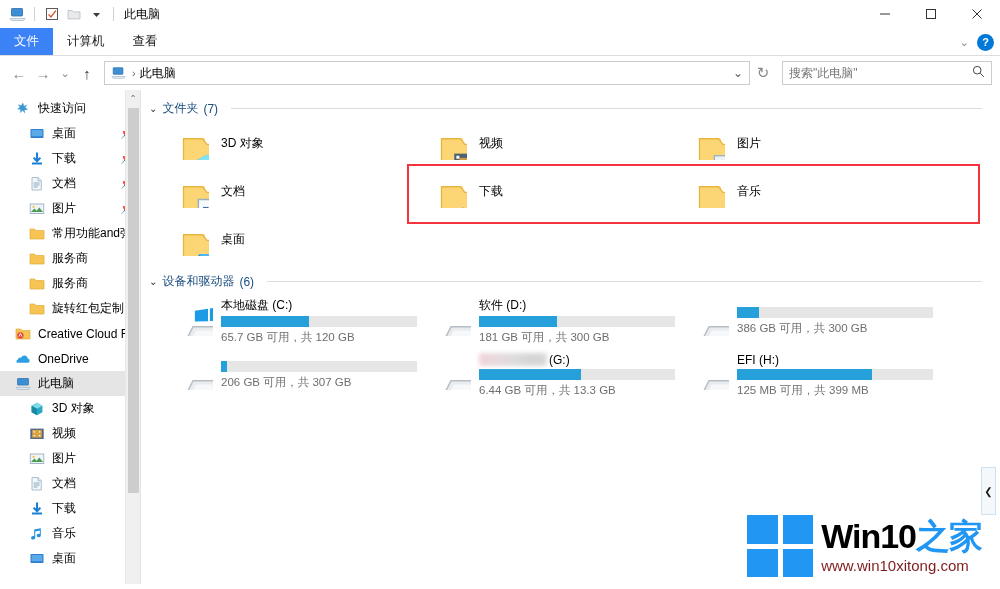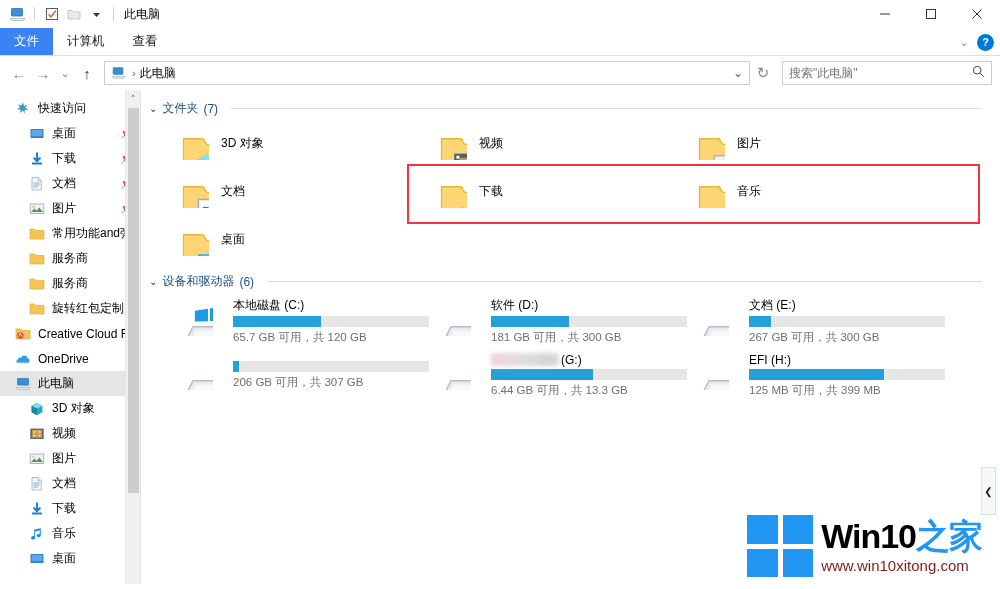--- a/index.html
+++ b/index.html
@@ -78,21 +78,21 @@
   .grp-rule { flex:1; height:1px; background:#dcdcdc; margin-left:8px; margin-right:8px; }
 
   .tiles { display:flex; flex-wrap:wrap; padding-left:10px; }
   .tile { width:258px; height:48px; display:flex; align-items:center; padding-left:18px; }
   .tile-ico { width:46px; height:46px; flex:0 0 46px; display:flex; align-items:center; justify-content:center; }
   .tile-label { font-size:12px; color:#000; margin-left:6px; }
 
   .drives { display:flex; flex-wrap:wrap; padding-left:10px; padding-top:2px; }
   .drive { width:258px; height:54px; display:flex; align-items:center; padding-left:18px; }
   .drive-ico { width:48px; height:44px; flex:0 0 48px; display:flex; align-items:center; justify-content:center; }
-  .drive-info { margin-left:16px; }
+  .drive-info { margin-left:4px; }
   .drive-name { font-size:12px; color:#000; margin-bottom:2px; }
   .bar { width:196px; height:11px; background:#e6e6e6; border:0; }
   .bar-fill { height:100%; background:#26a0da; }
   .drive-cap { font-size:11.5px; color:#6e6e6e; margin-top:3px; }
   .blurname { display:inline-block; width:68px; height:13px; vertical-align:-2px;
               background:linear-gradient(90deg,#f0d4d8 0%,#e6dadd 30%,#dcdcdc 55%,#d4d4d4 80%,#dadada 100%);
               filter:blur(2px); border-radius:2px; margin-right:2px; }
 
   .redbox { position:absolute; border:2px solid #f5333f; pointer-events:none; }
 
@@ -525,25 +525,24 @@
         <div class="drive">
           <span class="drive-ico">
             <svg width="40" height="30" viewBox="0 0 16 16">
               <path d="M4 19l4-8h22l4 8v6H4z" fill="#e9ecef" stroke="#b6bdc4" stroke-width="0.8"></path>
               <path d="M6 20l3.5-7h20L33 20z" fill="#f6f8f9"></path>
               <rect x="5" y="20" width="14" height="5" rx="0.6" fill="#3a3f44"></rect>
               <circle cx="29" cy="22.5" r="1.3" fill="#4caf50"></circle>
             </svg>
           </span>
           <span class="drive-info">
-            <div class="drive-name"><span>文档 (E:)</span></div>
             <div class="bar">
               <div class="bar-fill" style="width:11%;background:#26a0da"></div>
             </div>
-            <div class="drive-cap">267 GB 可用，共 300 GB</div>
+            <div class="drive-cap">386 GB 可用，共 300 GB</div>
           </span>
         </div>
         <div class="drive">
           <span class="drive-ico">
             <svg width="40" height="30" viewBox="0 0 16 16">
               <path d="M4 19l4-8h22l4 8v6H4z" fill="#e9ecef" stroke="#b6bdc4" stroke-width="0.8"></path>
               <path d="M6 20l3.5-7h20L33 20z" fill="#f6f8f9"></path>
               <rect x="5" y="20" width="14" height="5" rx="0.6" fill="#3a3f44"></rect>
               <circle cx="29" cy="22.5" r="1.3" fill="#4caf50"></circle>
             </svg>

